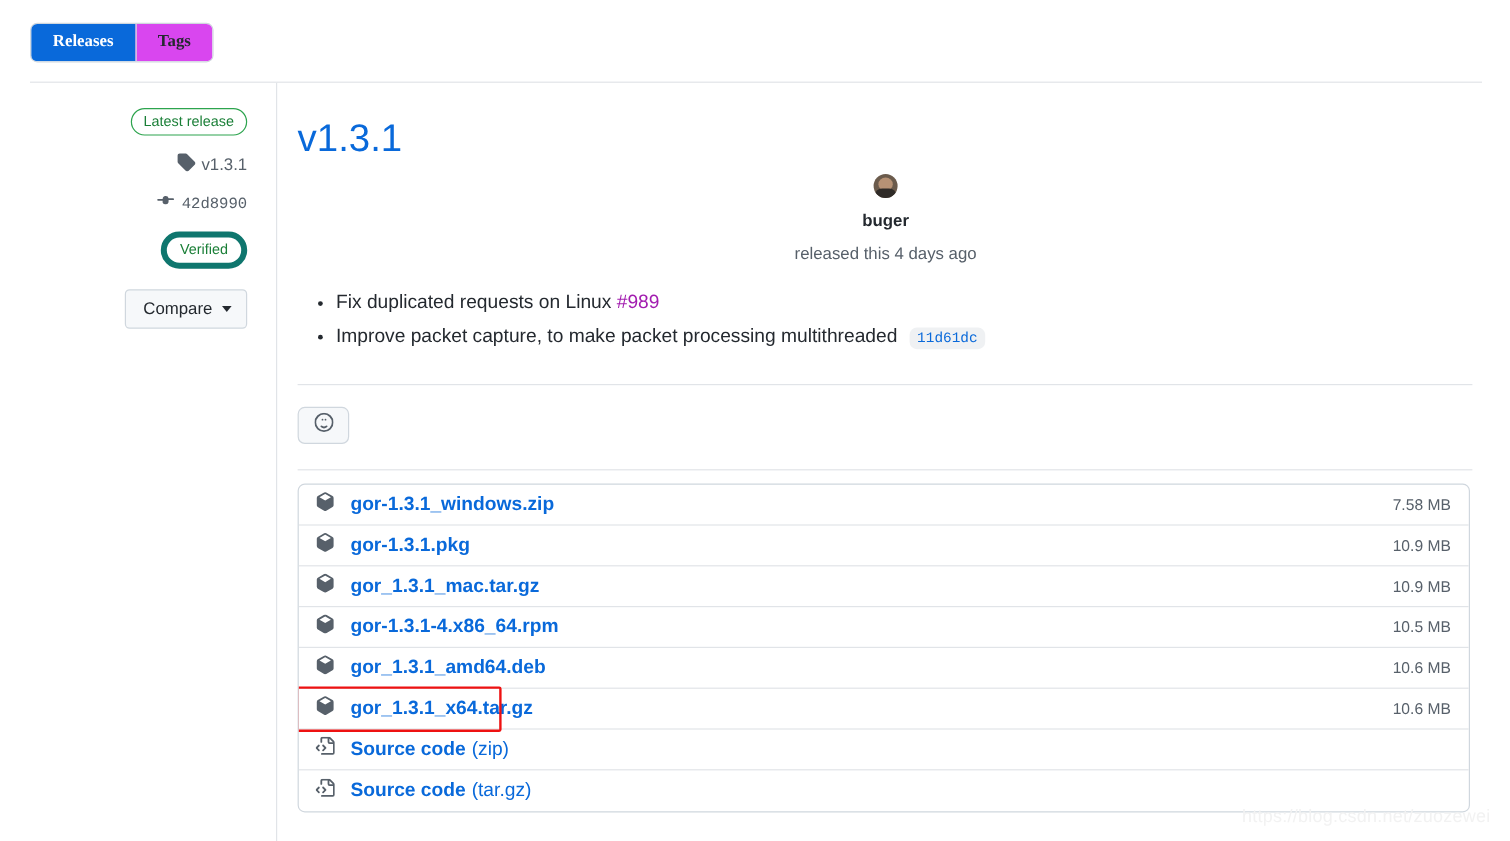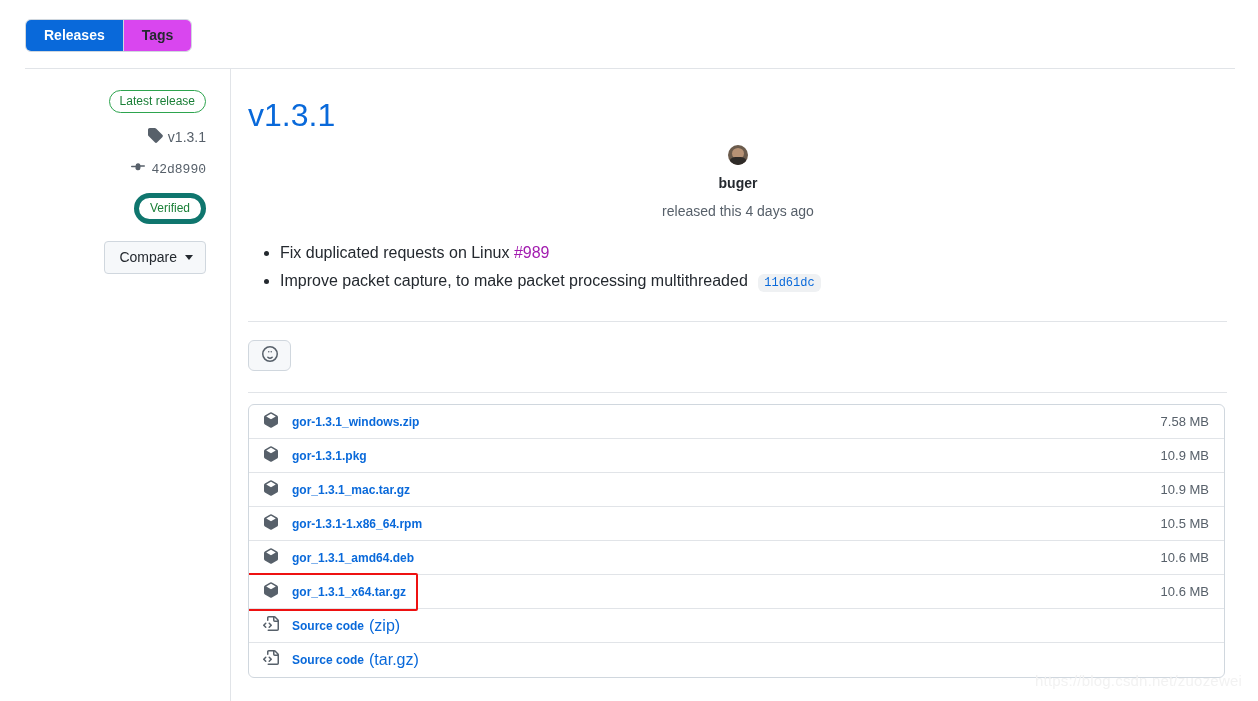--- a/index.html
+++ b/index.html
@@ -19,20 +19,21 @@
   
   .tabbar {
     position: absolute;
     left: 25px;
     top: 19px;
     display: flex;
     border: 1px solid #d0d7de;
     border-radius: 6px;
     overflow: hidden;
     background: #ffffff;
+    font-family: Liberation Serif, serif;
   }
   .tab {
     font-size: 14px;
     font-weight: 600;
     padding: 6px 18px 7px 18px;
     line-height: 18px;
     color: #24292f;
     background: #d946ef;
     cursor: pointer;
     user-select: none;
@@ -272,21 +273,21 @@
     align-items: center;
     height: 34px;
     padding: 0 15px 0 14px;
     border-bottom: 1px solid #e1e4e8;
     box-sizing: border-box;
     cursor: pointer;
     position: relative;
   }
   .asset-row:last-child { border-bottom: none; }
   .asset-name {
-    font-size: 12px;
+    font-size: 16px;
     font-weight: 600;
     color: #0969da;
     margin-left: 13px;
     white-space: nowrap;
   }
   .asset-ext {
     font-weight: 400;
     color: #0969da;
     margin-left: 5px;
   }
@@ -422,21 +423,21 @@
       <span class="asset-name">gor_1.3.1_mac.tar.gz</span>
       <span class="asset-size">10.9 MB</span>
     </div>
 
     <div class="asset-row">
       <span class="icon-pkg">
         <svg width="16" height="16" viewBox="0 0 16 16" fill="#57606a" aria-hidden="true">
           <path d="M8.878.392a1.75 1.75 0 00-1.756 0l-5.25 3.045A1.75 1.75 0 001 4.951v6.098c0 .624.332 1.2.872 1.514l5.25 3.045a1.75 1.75 0 001.756 0l5.25-3.045c.54-.313.872-.89.872-1.514V4.951c0-.624-.332-1.2-.872-1.514L8.878.392zM7.875 1.69a.25.25 0 01.25 0l4.63 2.685L8 7.133 3.245 4.375l4.63-2.685zM2.5 5.677v5.372c0 .09.047.171.125.216l4.625 2.683V8.432L2.5 5.677zm6.25 8.271l4.625-2.683a.25.25 0 00.125-.216V5.677L8.75 8.432v5.516z"></path>
         </svg>
       </span>
-      <span class="asset-name">gor-1.3.1-1.x86_64.rpm</span>
+      <span class="asset-name">gor-1.3.1-4.x86_64.rpm</span>
       <span class="asset-size">10.5 MB</span>
     </div>
 
     <div class="asset-row">
       <span class="icon-pkg">
         <svg width="16" height="16" viewBox="0 0 16 16" fill="#57606a" aria-hidden="true">
           <path d="M8.878.392a1.75 1.75 0 00-1.756 0l-5.25 3.045A1.75 1.75 0 001 4.951v6.098c0 .624.332 1.2.872 1.514l5.25 3.045a1.75 1.75 0 001.756 0l5.25-3.045c.54-.313.872-.89.872-1.514V4.951c0-.624-.332-1.2-.872-1.514L8.878.392zM7.875 1.69a.25.25 0 01.25 0l4.63 2.685L8 7.133 3.245 4.375l4.63-2.685zM2.5 5.677v5.372c0 .09.047.171.125.216l4.625 2.683V8.432L2.5 5.677zm6.25 8.271l4.625-2.683a.25.25 0 00.125-.216V5.677L8.75 8.432v5.516z"></path>
         </svg>
       </span>
       <span class="asset-name">gor_1.3.1_amd64.deb</span>

